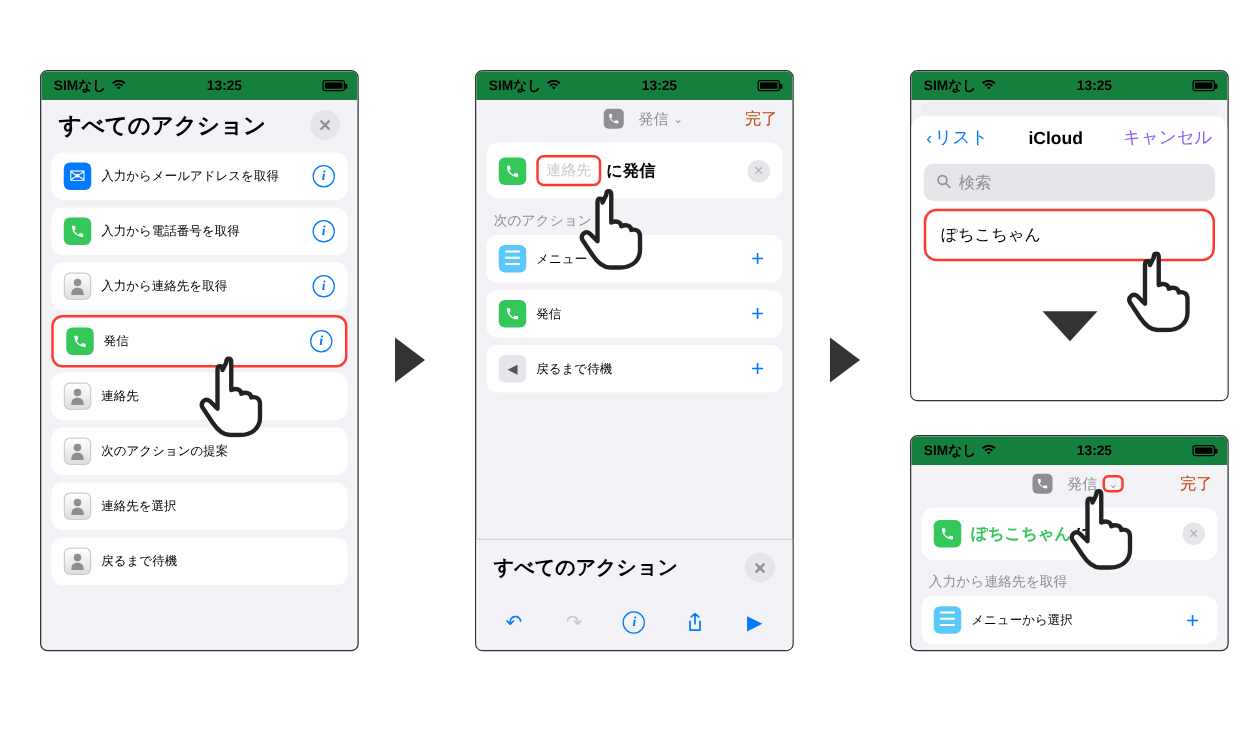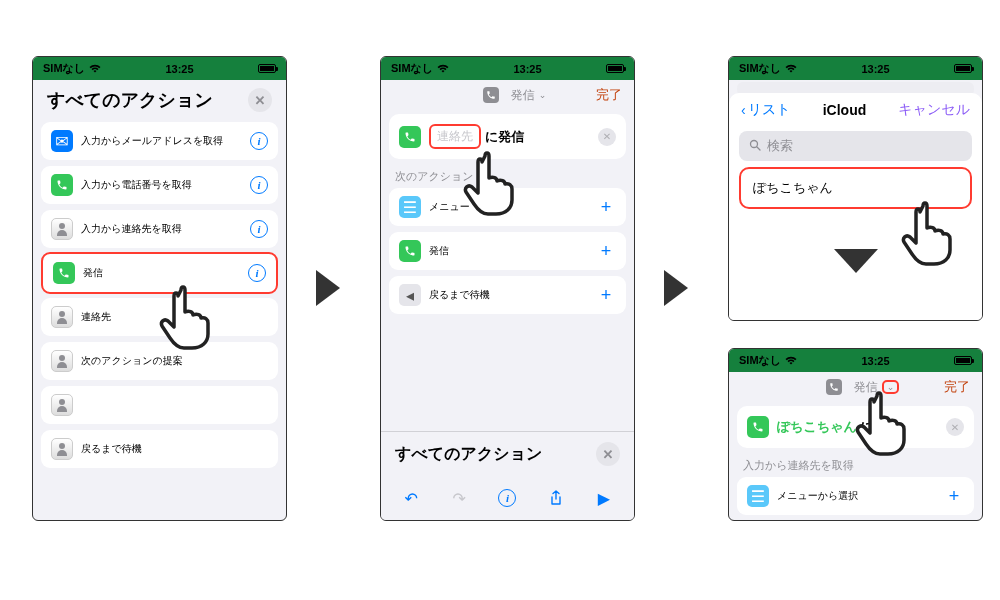--- a/index.html
+++ b/index.html
@@ -126,20 +126,21 @@
     <div class="li">
         <div class="app-icon ic-contact">
           <div class="contact-silhouette"></div>
         </div>
         <div class="li-label">次のアクションの提案</div>
       </div>
     <div class="li">
         <div class="app-icon ic-contact">
           <div class="contact-silhouette"></div>
         </div>
+        <div class="li-label">連絡先を選択</div>
       </div>
     <div class="li">
         <div class="app-icon ic-contact">
           <div class="contact-silhouette"></div>
         </div>
         <div class="li-label">戻るまで待機</div>
       </div>
   </div>
 </div>
 

